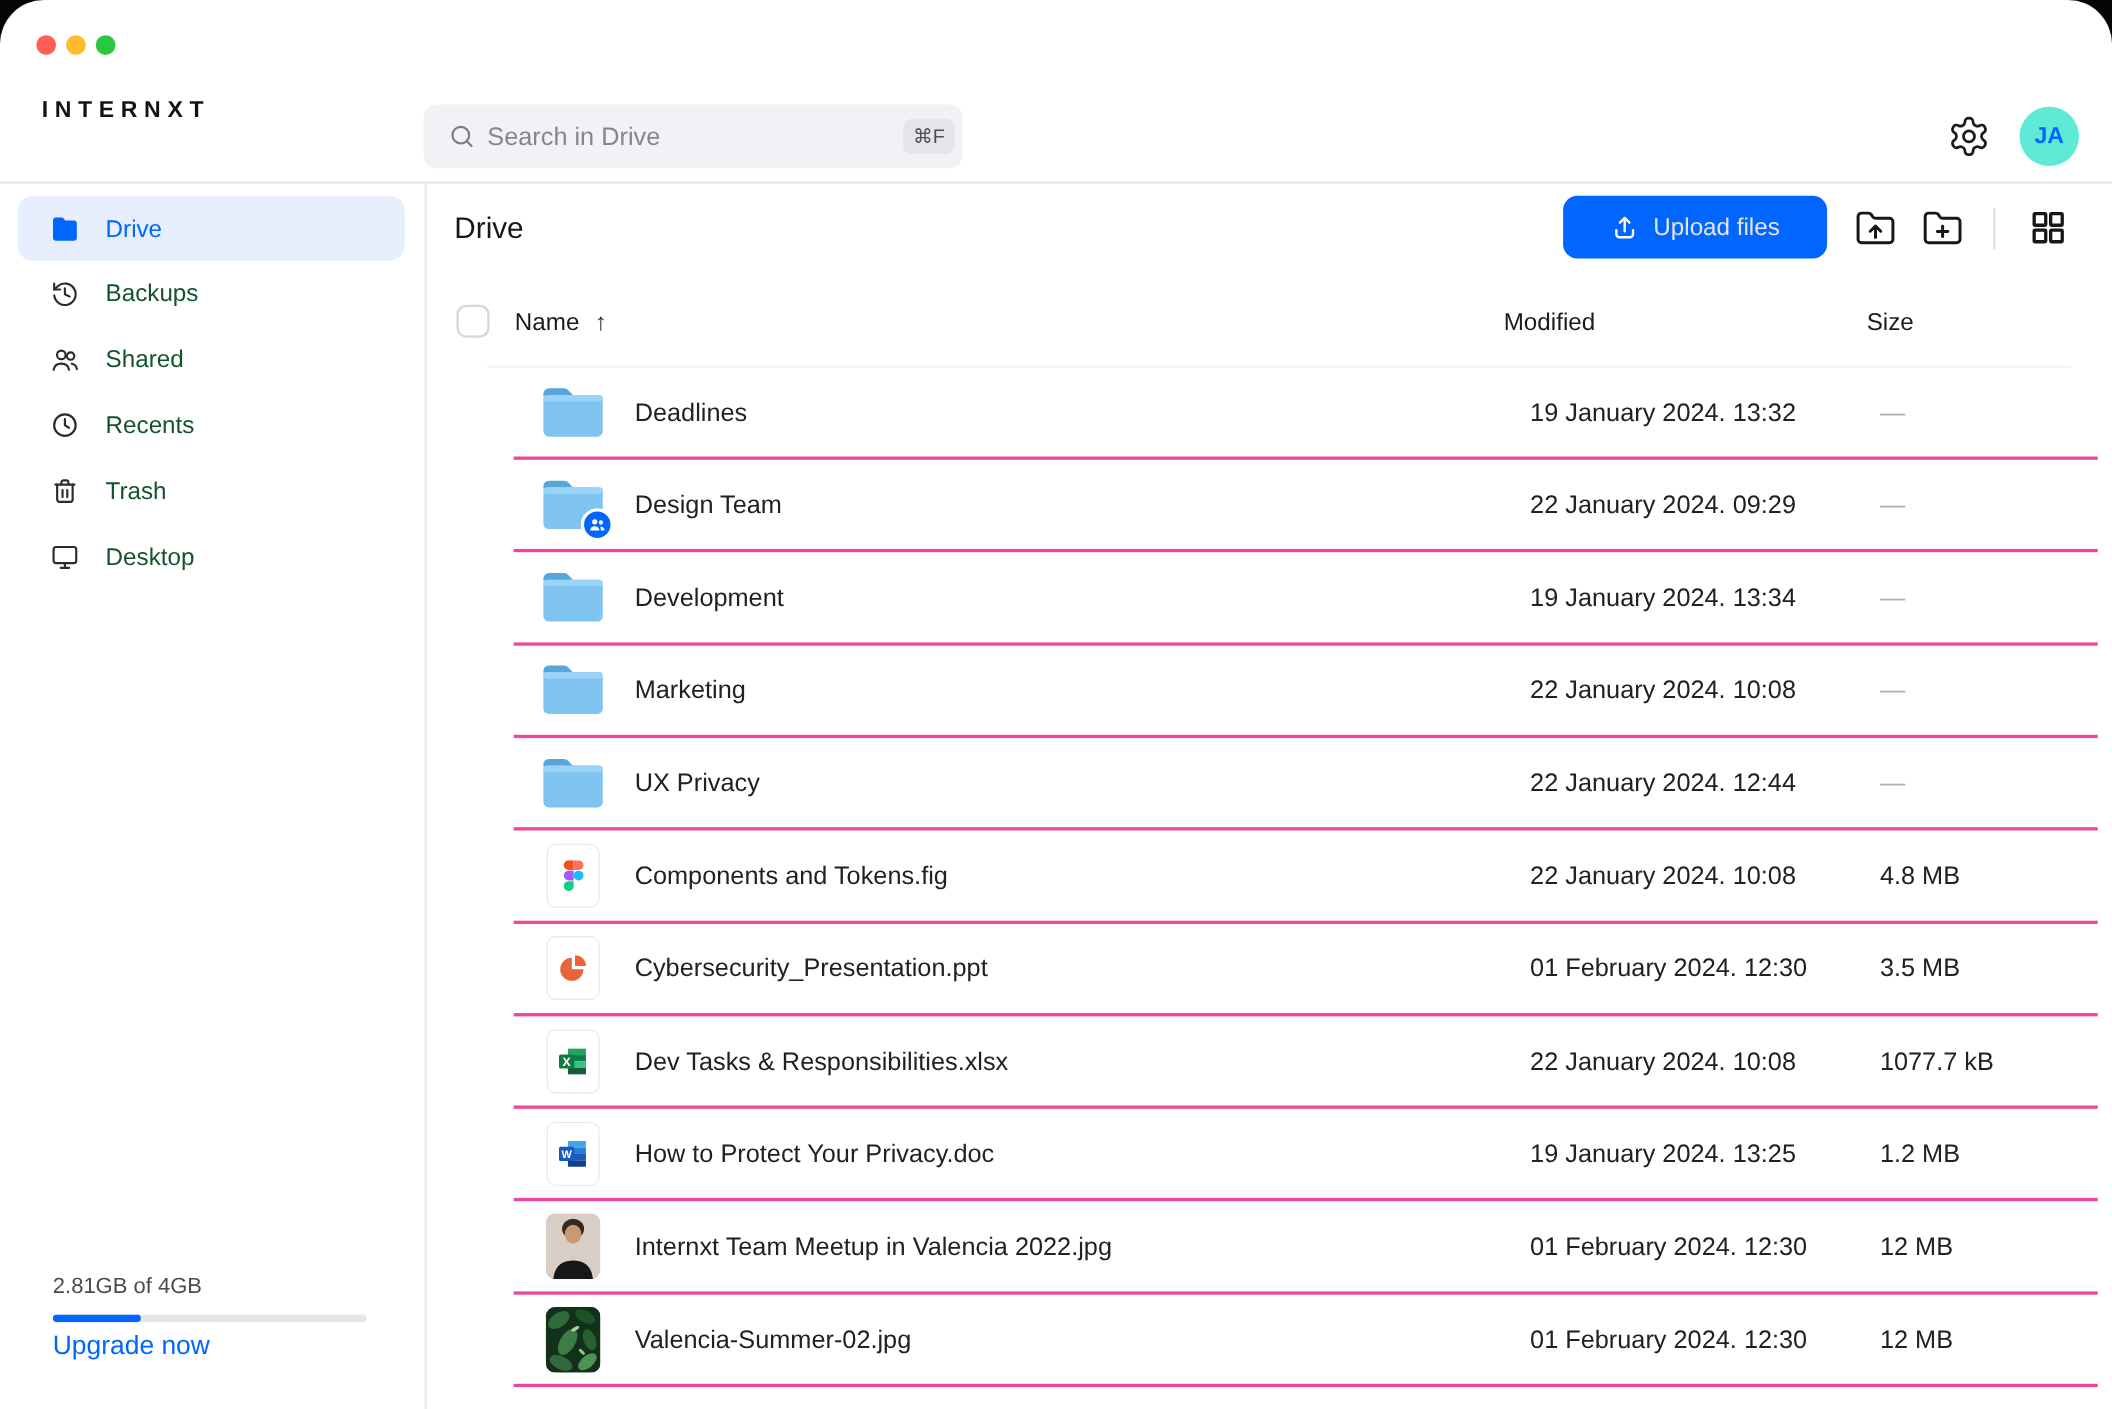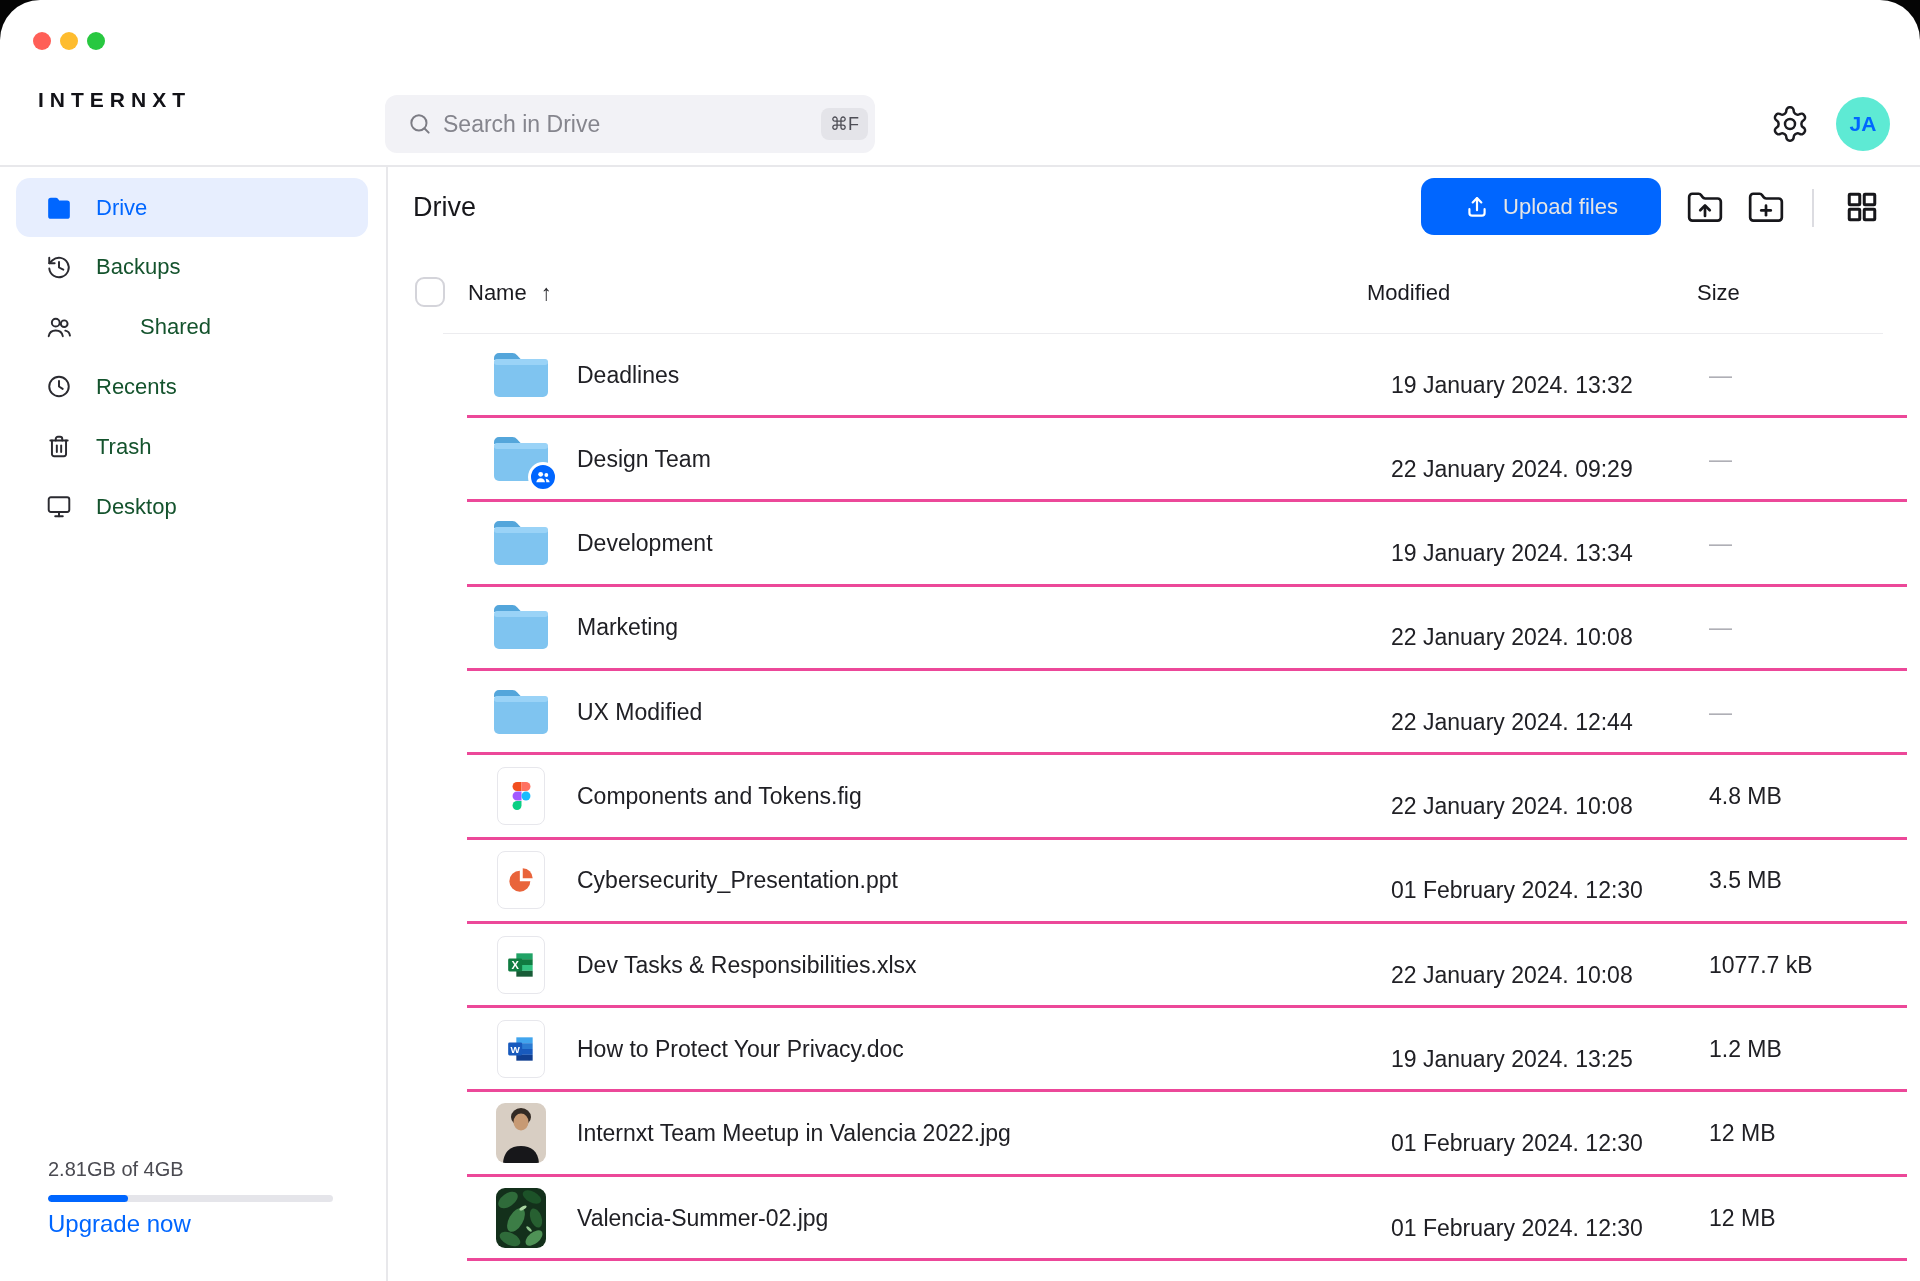--- a/index.html
+++ b/index.html
@@ -54,21 +54,21 @@
   .col-name .sort-arrow { margin-left:14px; font-weight:400; color:#2A2A2F; }
   .col-mod { left:1367px; }
   .col-size { left:1697px; }
   .thead-line { position:absolute; left:443px; top:333px; width:1440px; height:1px; background:#ECECEF; }
 
   .row { position:absolute; left:467px; width:1440px; height:84px; border-bottom:3px solid #ec4899; cursor:pointer; }
   .row-icon { position:absolute; left:23px; top:50%; transform:translateY(-50%); width:62px; height:62px; display:flex; align-items:center; justify-content:center; }
   .file-card { width:48px; height:58px; background:#fff; border:1px solid #E7E7EC; border-radius:8px; display:flex; align-items:center; justify-content:center; }
   .thumb { width:50px; height:60px; border-radius:9px; overflow:hidden; }
   .row-name { position:absolute; left:110px; top:50%; transform:translateY(-50%); font-size:23px; color:#202025; }
-  .row-mod { position:absolute; left:924px; top:50%; transform:translateY(-50%); font-size:23px; color:#202025;margin-top:10px; }
+  .row-mod { position:absolute; left:924px; top:50%; transform:translateY(-50%); font-size:23px; color:#202025; }
   .row-size { position:absolute; left:1242px; top:50%; transform:translateY(-50%); font-size:23px; color:#202025; }
   .row-size.dim { color:#AFAFB6; }
   .shared-wrap { position:relative; width:62px; height:52px; }
   .shared-badge { position:absolute; right:-6px; bottom:-7px; width:30px; height:30px; border-radius:50%; background:#0066FF; border:3px solid #fff; display:flex; align-items:center; justify-content:center; }
 </style>
 </head>
 <body>
 
 <div class="window">
 
@@ -110,21 +110,21 @@
       <div class="nav-item" style="top: 59.8px;">
         <span class="nav-ic">
           <svg width="27" height="27" viewBox="0 0 24 24" fill="none" stroke="#2A2A30" stroke-width="1.8" stroke-linecap="round" stroke-linejoin="round">
             <path d="M3 3v5h5"></path>
             <path d="M3.05 13A9 9 0 1 0 6 5.3L3 8"></path>
             <path d="M12 7v5l4 2"></path>
           </svg>
         </span>
         <span class="nav-label">Backups</span>
       </div>
-      <div class="nav-item" style="top: 119.6px; gap: 44px;">
+      <div class="nav-item" style="top: 119.6px;">
         <span class="nav-ic">
           <svg width="28" height="27" viewBox="0 0 24 24" fill="none" stroke="#2A2A30" stroke-width="1.8" stroke-linecap="round" stroke-linejoin="round">
             <circle cx="9" cy="7.5" r="3.6"></circle>
             <path d="M2.5 20c.6-3.4 3.3-5.2 6.5-5.2s5.9 1.8 6.5 5.2"></path>
             <circle cx="16.8" cy="8.5" r="3.1"></circle>
             <path d="M17.8 14.9c2.3.4 3.9 2 4.3 4.6"></path>
           </svg>
         </span>
         <span class="nav-label">Shared</span>
       </div>
@@ -265,21 +265,21 @@
         <div class="row-size dim">—</div>
       </div>
       <div class="row" style="top: 671.2px;">
         <div class="row-icon">
           <svg width="62" height="52" viewBox="0 0 62 52">
             <path d="M4 18V9a5 5 0 0 1 5-5h13.5a6 6 0 0 1 4.6 2.2L31.5 11H4z" fill="#54A6DB"></path>
             <rect x="4" y="10" width="54" height="38" rx="5" fill="#7FC4F0"></rect>
             <rect x="4" y="10" width="54" height="6" rx="3" fill="#9AD3F7"></rect>
           </svg>
         </div>
-        <div class="row-name">UX Modified</div>
+        <div class="row-name">UX Privacy</div>
         <div class="row-mod">22 January 2024. 12:44</div>
         <div class="row-size dim">—</div>
       </div>
       <div class="row" style="top: 755.5px;">
         <div class="row-icon">
           <div class="file-card">
             <svg width="19" height="28" viewBox="0 0 20 30">
               <path d="M10 0H5.2a4.8 4.8 0 0 0 0 9.6H10V0z" fill="#F24E1E"></path>
               <path d="M10 0h4.8a4.8 4.8 0 0 1 0 9.6H10V0z" fill="#FF7262"></path>
               <path d="M10 10.2H5.2a4.8 4.8 0 0 0 0 9.6H10v-9.6z" fill="#A259FF"></path>

